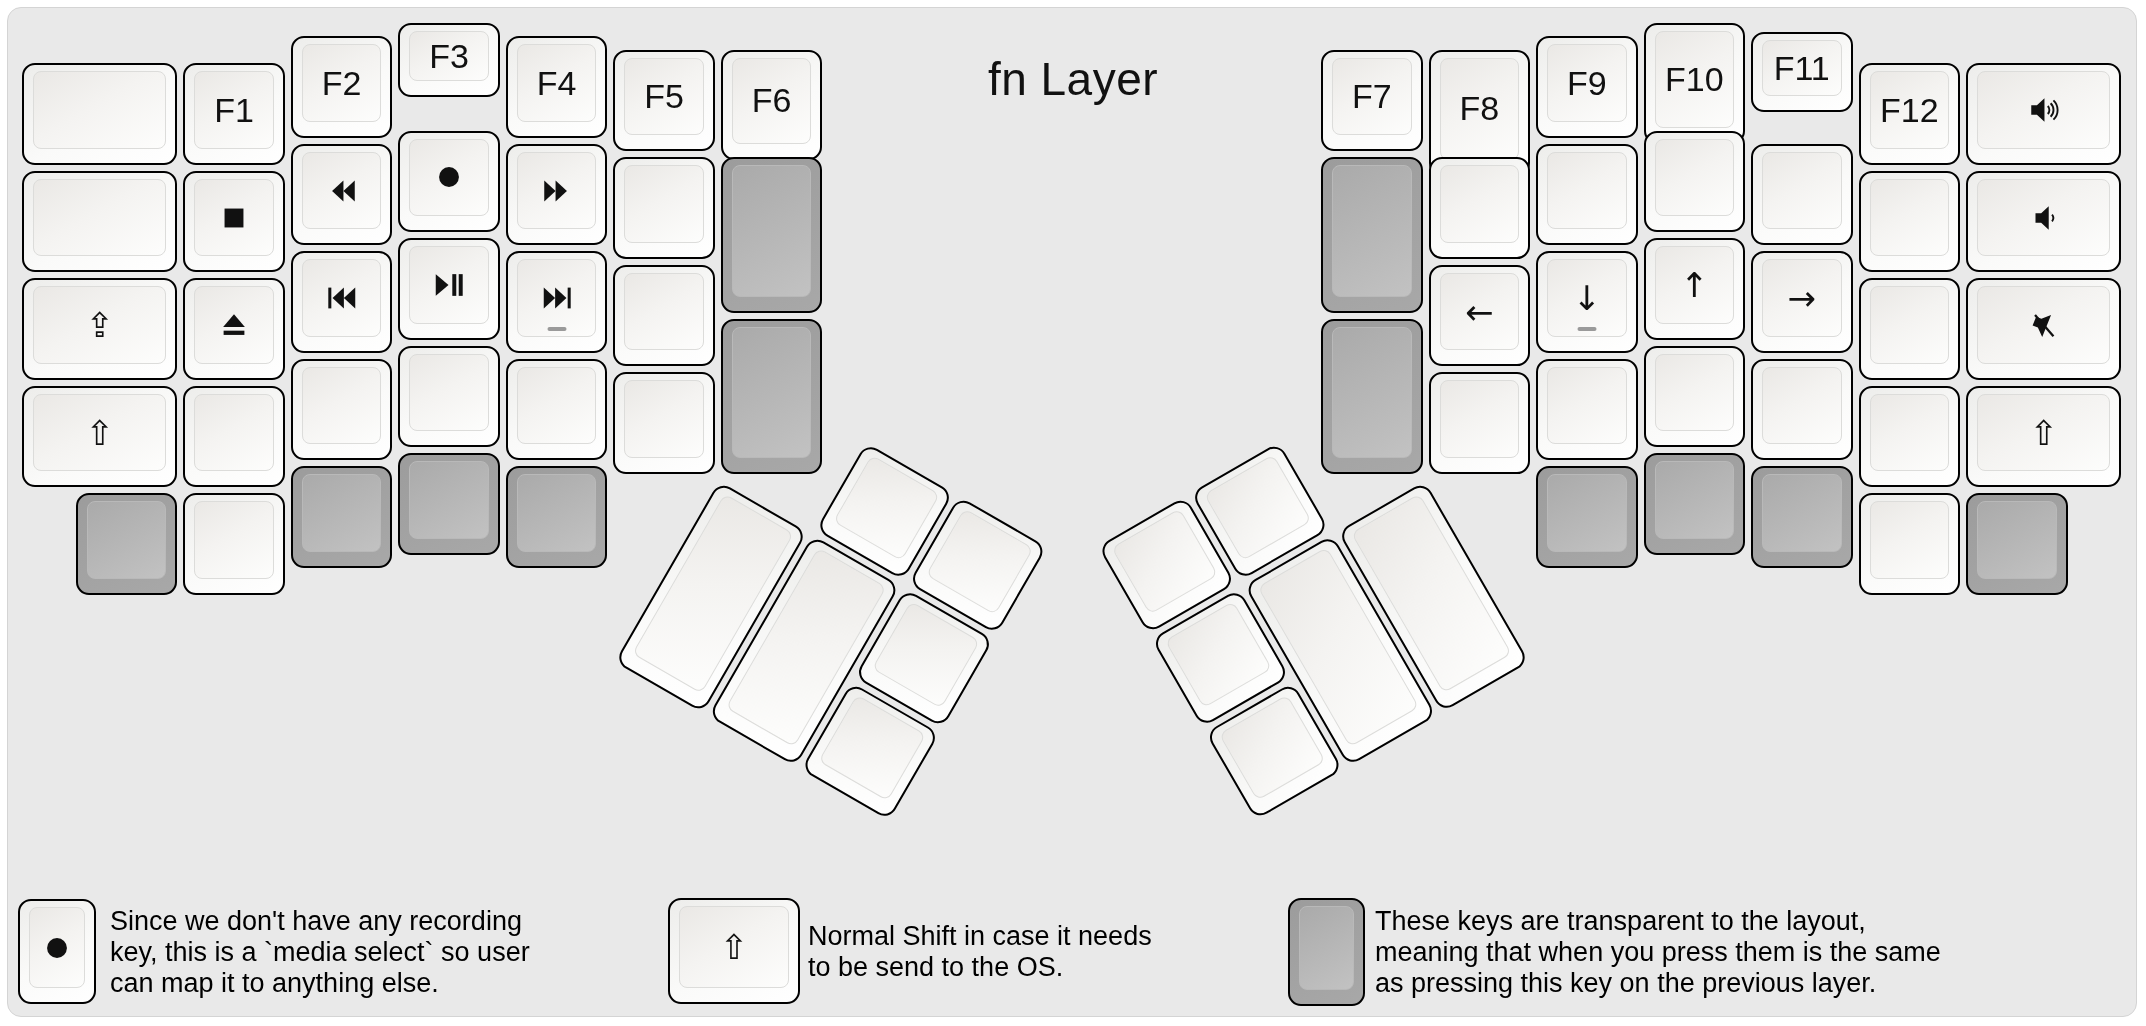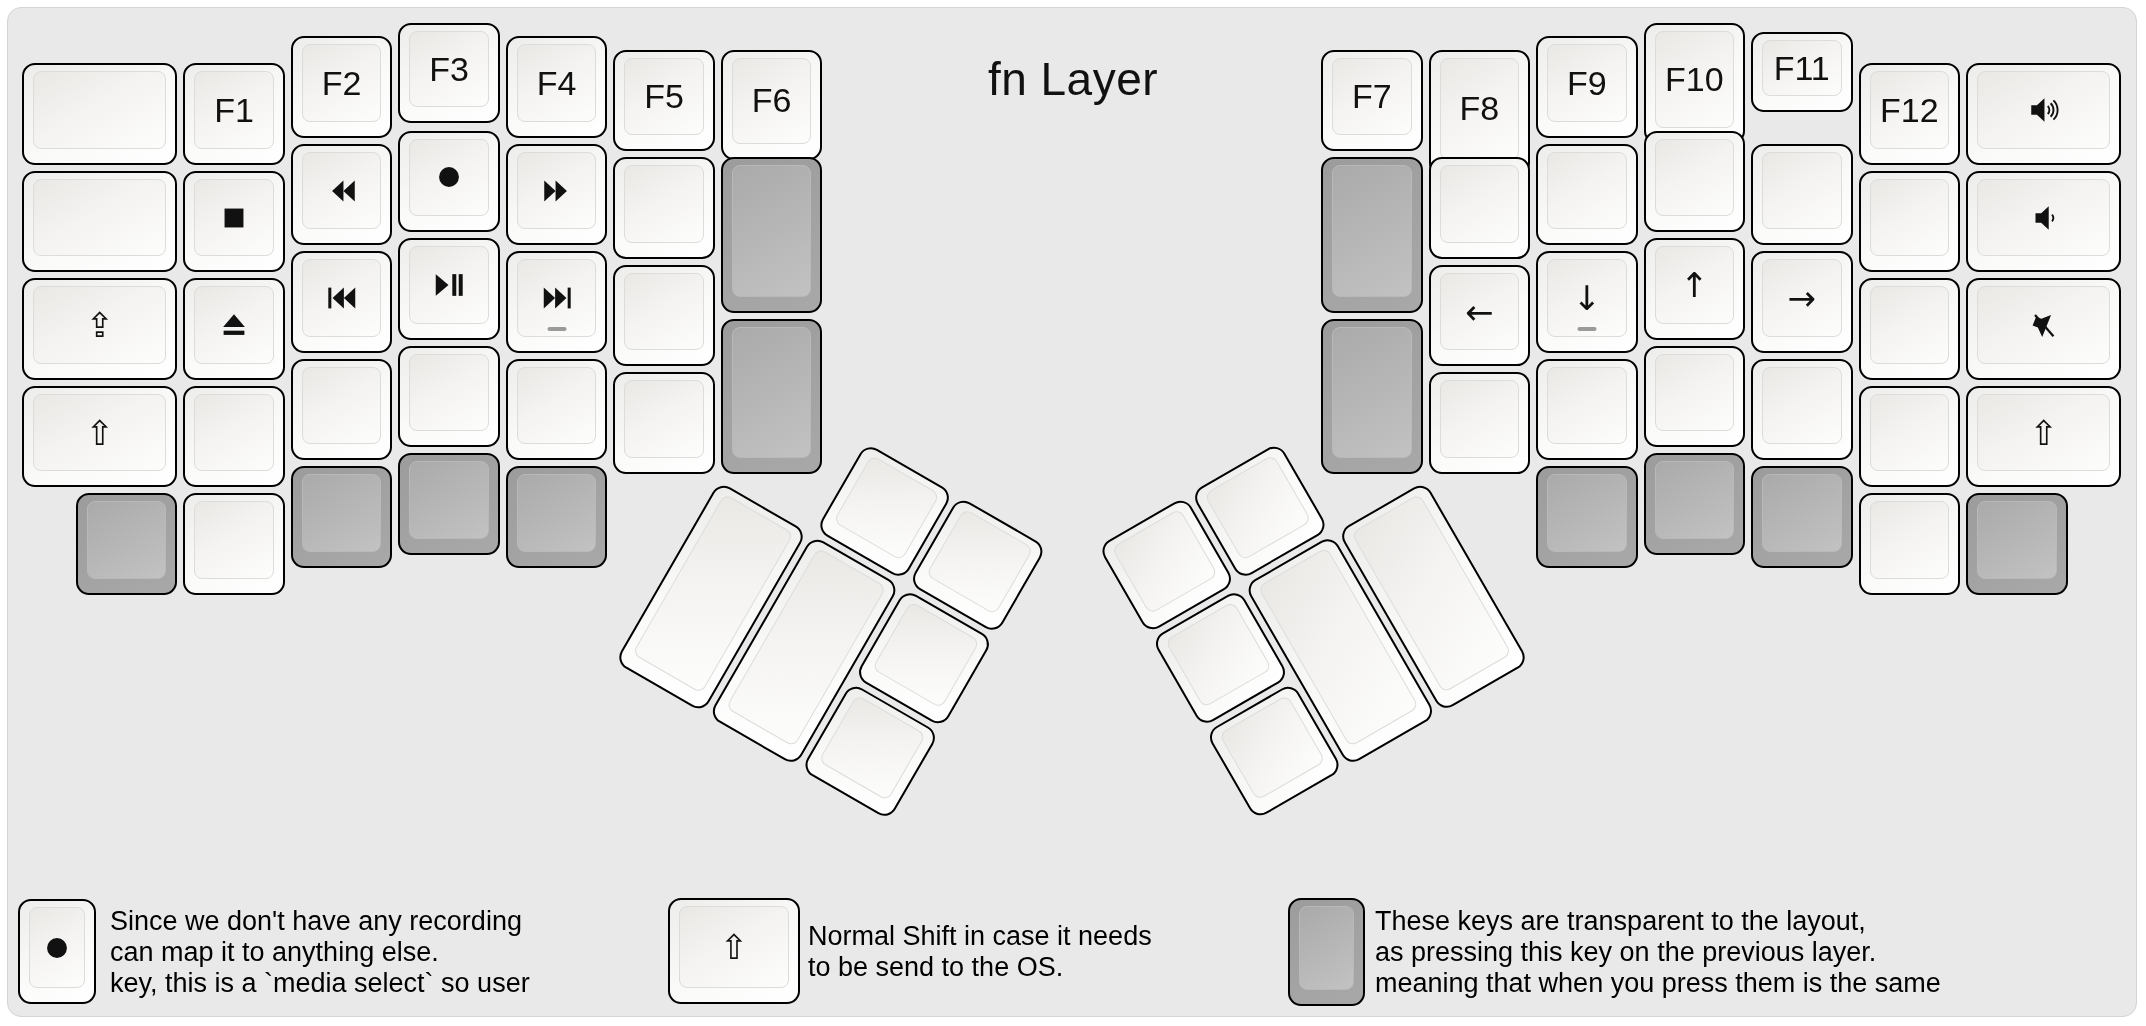--- a/index.html
+++ b/index.html
@@ -164,21 +164,21 @@
               <use href="#svg-prev" xlink:href="#svg-prev"></use>
             </svg>
           </div>
         </div>
         <div class="key k-white" style="left: 271.75px; top: 338.938px; width: 101.5px; height: 101.5px;">
           <div class="keytop"></div>
         </div>
         <div class="key k-gray" style="left: 271.75px; top: 446.438px; width: 101.5px; height: 101.5px;">
           <div class="keytop"></div>
         </div>
-        <div class="key k-white" style="left: 379.25px; top: 3px; width: 101.5px; height: 100px;">
+        <div class="key k-white" style="left: 379.25px; top: 3px; width: 101.5px; height: 74px;">
           <div class="keytop">
             <span class="klabel">F3</span>
           </div>
         </div>
         <div class="key k-white" style="left: 379.25px; top: 110.5px; width: 101.5px; height: 101.5px;">
           <div class="keytop">
             <svg width="34" height="34" class="kicon">
               <use href="#svg-record" xlink:href="#svg-record"></use>
             </svg>
           </div>
@@ -428,22 +428,22 @@
         <div class="key k-white" style="left: 0px; top: 0px; width: 78px; height: 105px;">
           <div class="keytop">
             <svg width="34" height="34" class="kicon">
               <use href="#svg-record" xlink:href="#svg-record"></use>
             </svg>
           </div>
         </div>
       </div>
     <div class="legend-text">
       <div>Since we don't have any recording</div>
+      <div>key, this is a `media select` so user</div>
       <div>can map it to anything else.</div>
-      <div>key, this is a `media select` so user</div>
     </div>
   </div>
 
   <div class="legend-item li-1">
     <div class="legend-keybox" id="legend-key-1">
         <div class="key k-white" style="left: 0px; top: 0px; width: 132px; height: 106px;">
           <div class="keytop">
             <span class="kglyph">⇧</span>
           </div>
         </div>
@@ -455,17 +455,17 @@
   </div>
 
   <div class="legend-item li-2">
     <div class="legend-keybox" id="legend-key-2">
         <div class="key k-gray" style="left: 0px; top: 0px; width: 77px; height: 108px;">
           <div class="keytop"></div>
         </div>
       </div>
     <div class="legend-text">
       <div>These keys are transparent to the layout,</div>
+      <div>meaning that when you press them is the same</div>
       <div>as pressing this key on the previous layer.</div>
-      <div>meaning that when you press them is the same</div>
     </div>
   </div>
 </div>
 
 </body></html>

